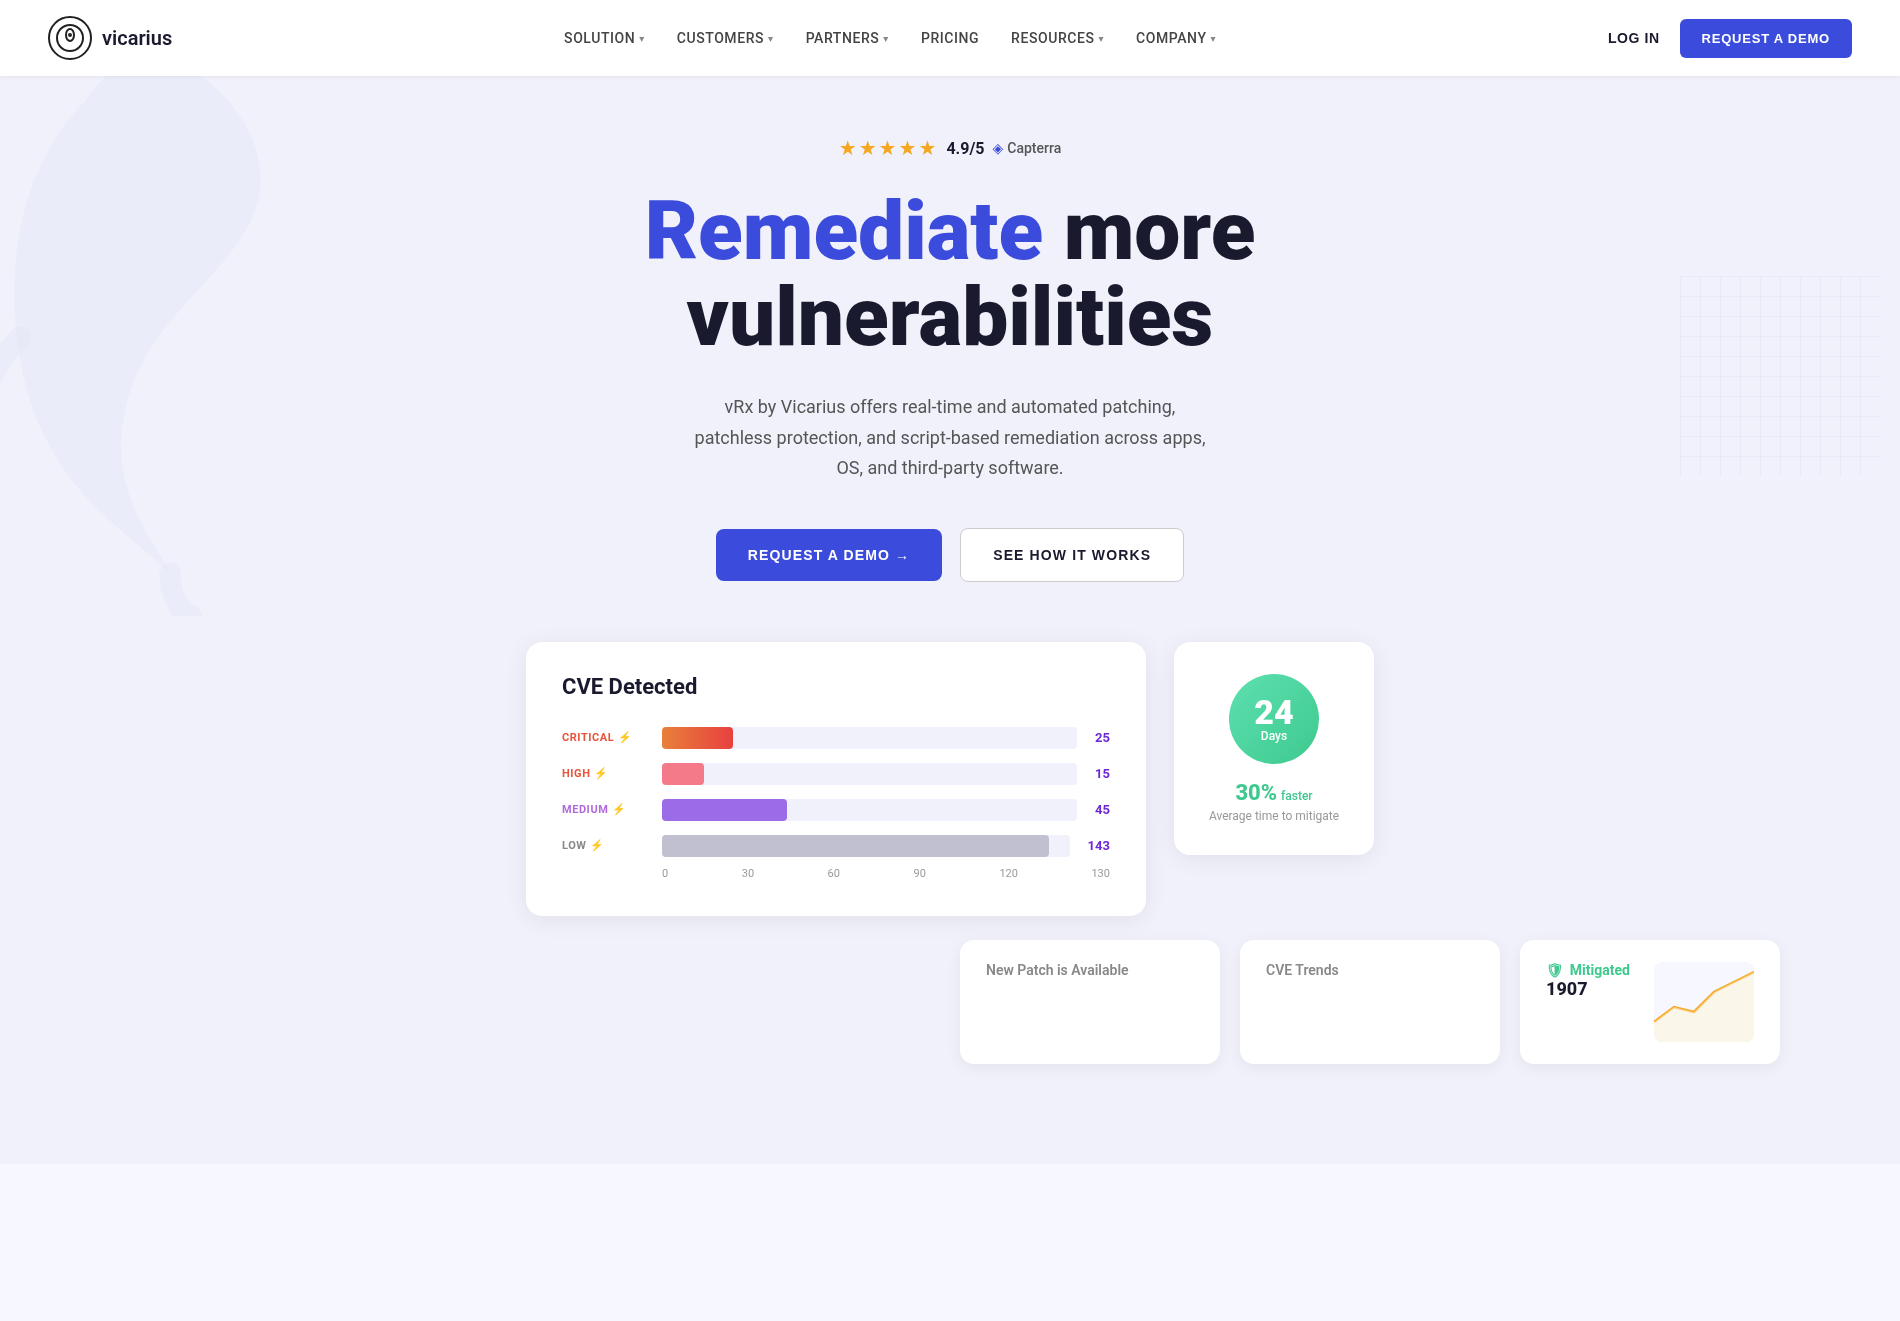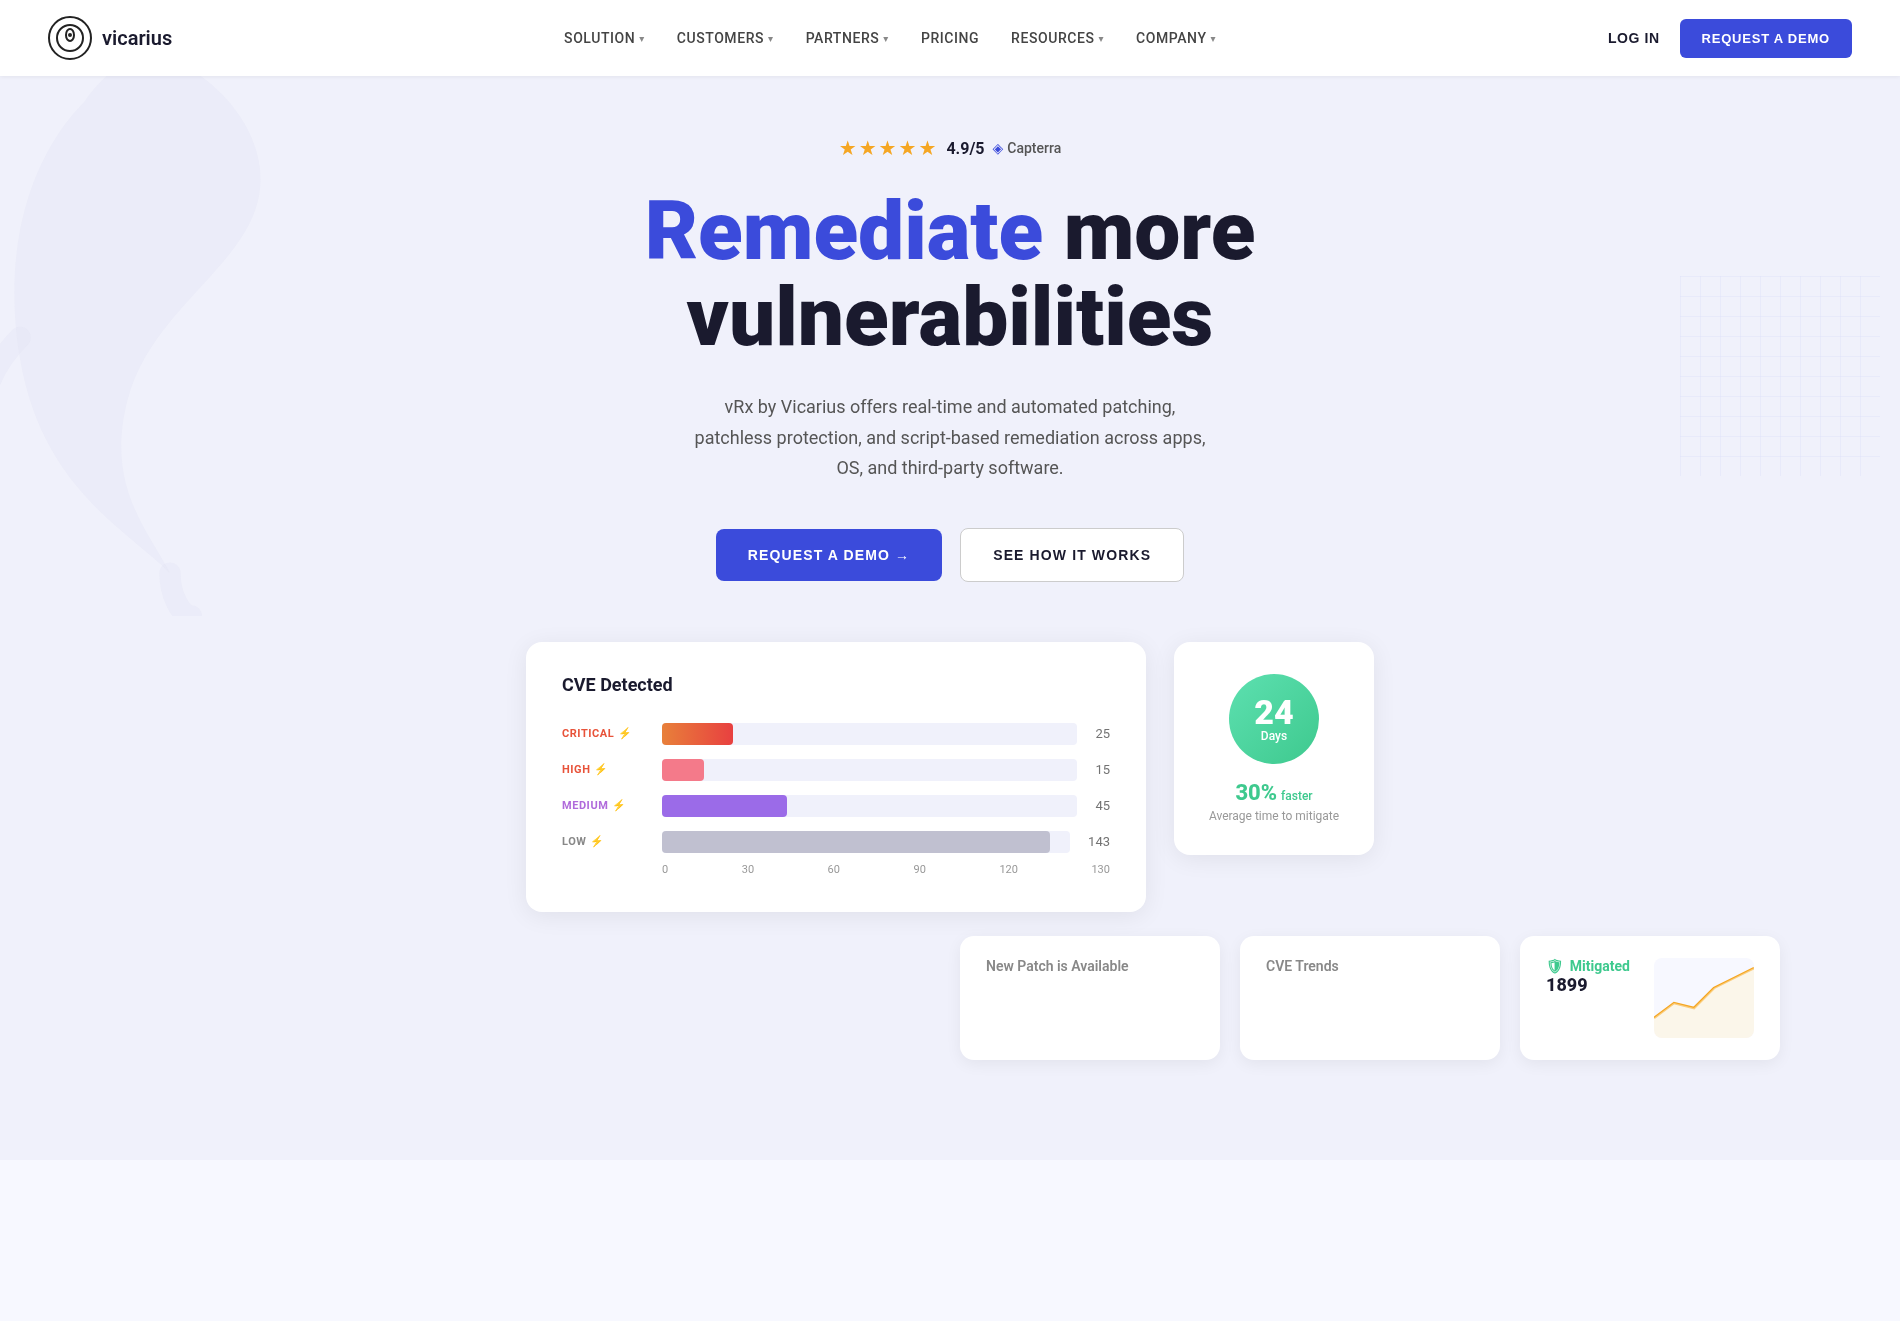--- a/index.html
+++ b/index.html
@@ -212,21 +212,21 @@
     
     .cve-card {
       background: #fff;
       border-radius: 16px;
       padding: 32px 36px 36px;
       width: 620px;
       box-shadow: 0 4px 24px rgba(0,0,0,0.07);
       flex-shrink: 0;
     }
     .cve-card-title {
-      font-size: 18px;
+      font-size: 22px;
       font-weight: 700;
       color: #1a1a2e;
       margin-bottom: 28px;
     }
     .bar-chart {
       display: flex;
       flex-direction: column;
       gap: 14px;
     }
     .bar-row {
@@ -261,22 +261,22 @@
     .bar-fill {
       height: 100%;
       border-radius: 4px;
     }
     .bar-critical { background: linear-gradient(90deg, #e8803a 0%, #e84040 100%); }
     .bar-high { background: #f47a8a; }
     .bar-medium { background: #9b6be8; }
     .bar-low { background: #c0c0d0; }
     .bar-value {
       font-size: 13px;
-      font-weight: 400;
-      color: #737373;
+      font-weight: 700;
+      color: #6d28d9;
       margin-left: 8px;
       white-space: nowrap;
     }
     .x-axis {
       display: flex;
       margin-left: 100px;
       margin-top: 10px;
       padding-left: 0;
     }
     .x-axis-labels {
@@ -591,21 +591,21 @@
       <div class="mini-card mini-card-trends">
         <div class="mini-card-title">CVE Trends</div>
       </div>
 
       <div class="mini-card mini-card-mitigated">
         <div>
           <div class="mitigated-title">
             <span>🛡</span>
             <span>Mitigated</span>
           </div>
-          <div class="mitigated-count">1899</div>
+          <div class="mitigated-count">1907</div>
         </div>
         <div class="mini-card-chart">
           
           <svg width="100" height="80" viewBox="0 0 100 80">
             <polyline points="0,60 20,45 40,50 60,30 80,20 100,10" fill="none" stroke="#f5a623" stroke-width="2.5"></polyline>
             <polygon points="0,60 20,45 40,50 60,30 80,20 100,10 100,80 0,80" fill="#fff3d6" opacity="0.5"></polygon>
           </svg>
         </div>
       </div>
     </div>

